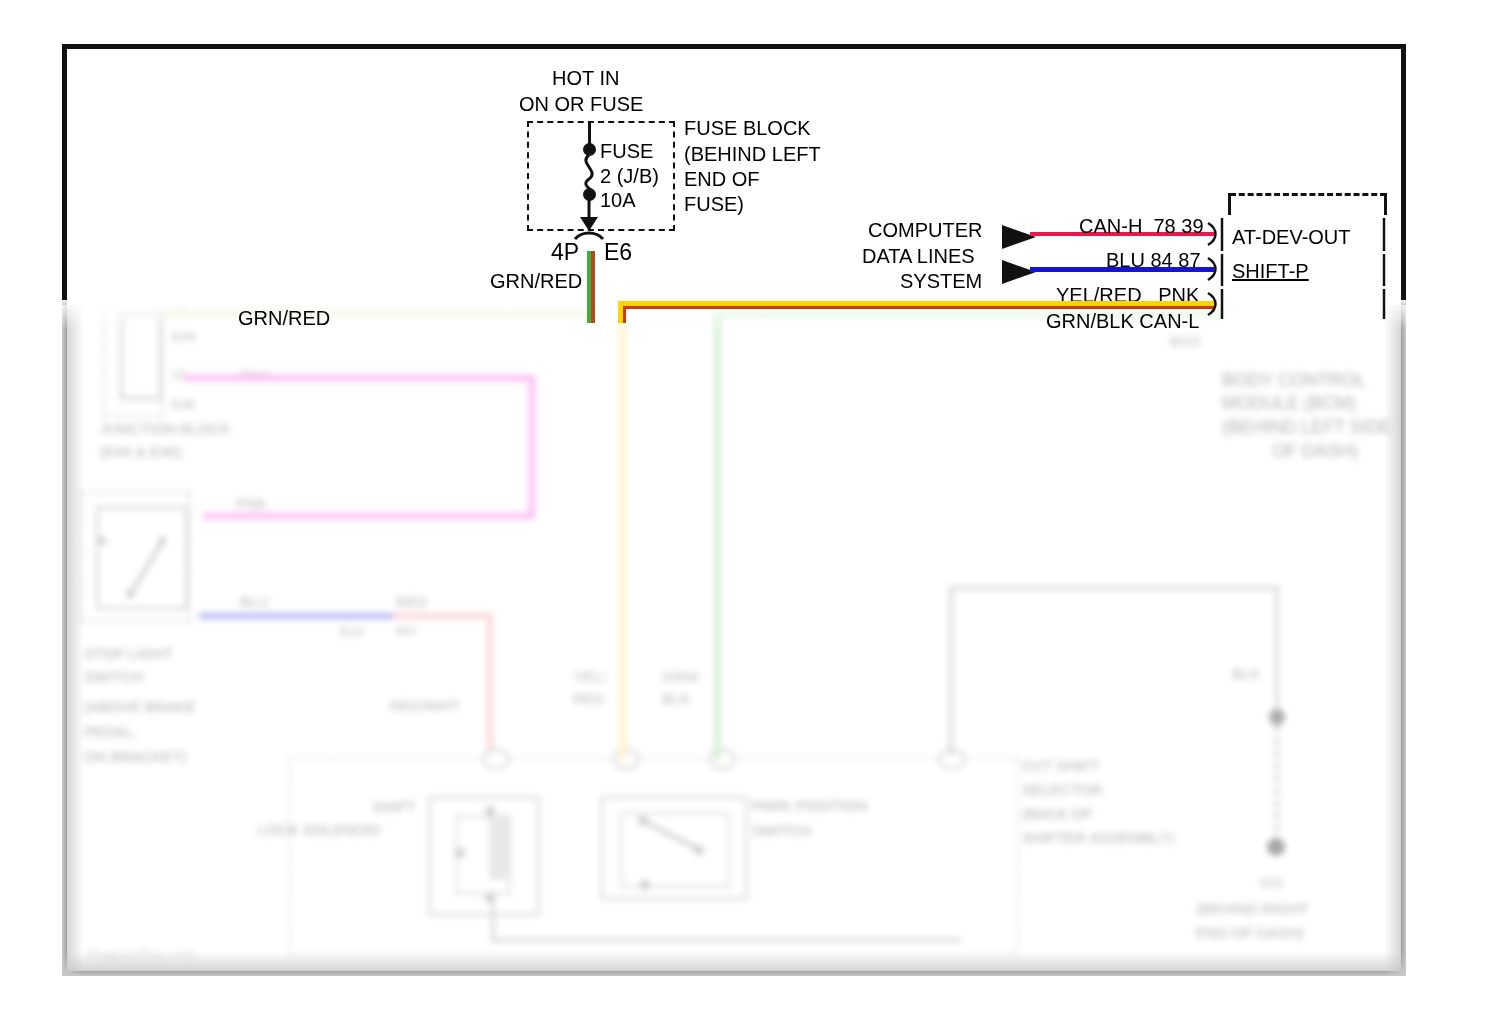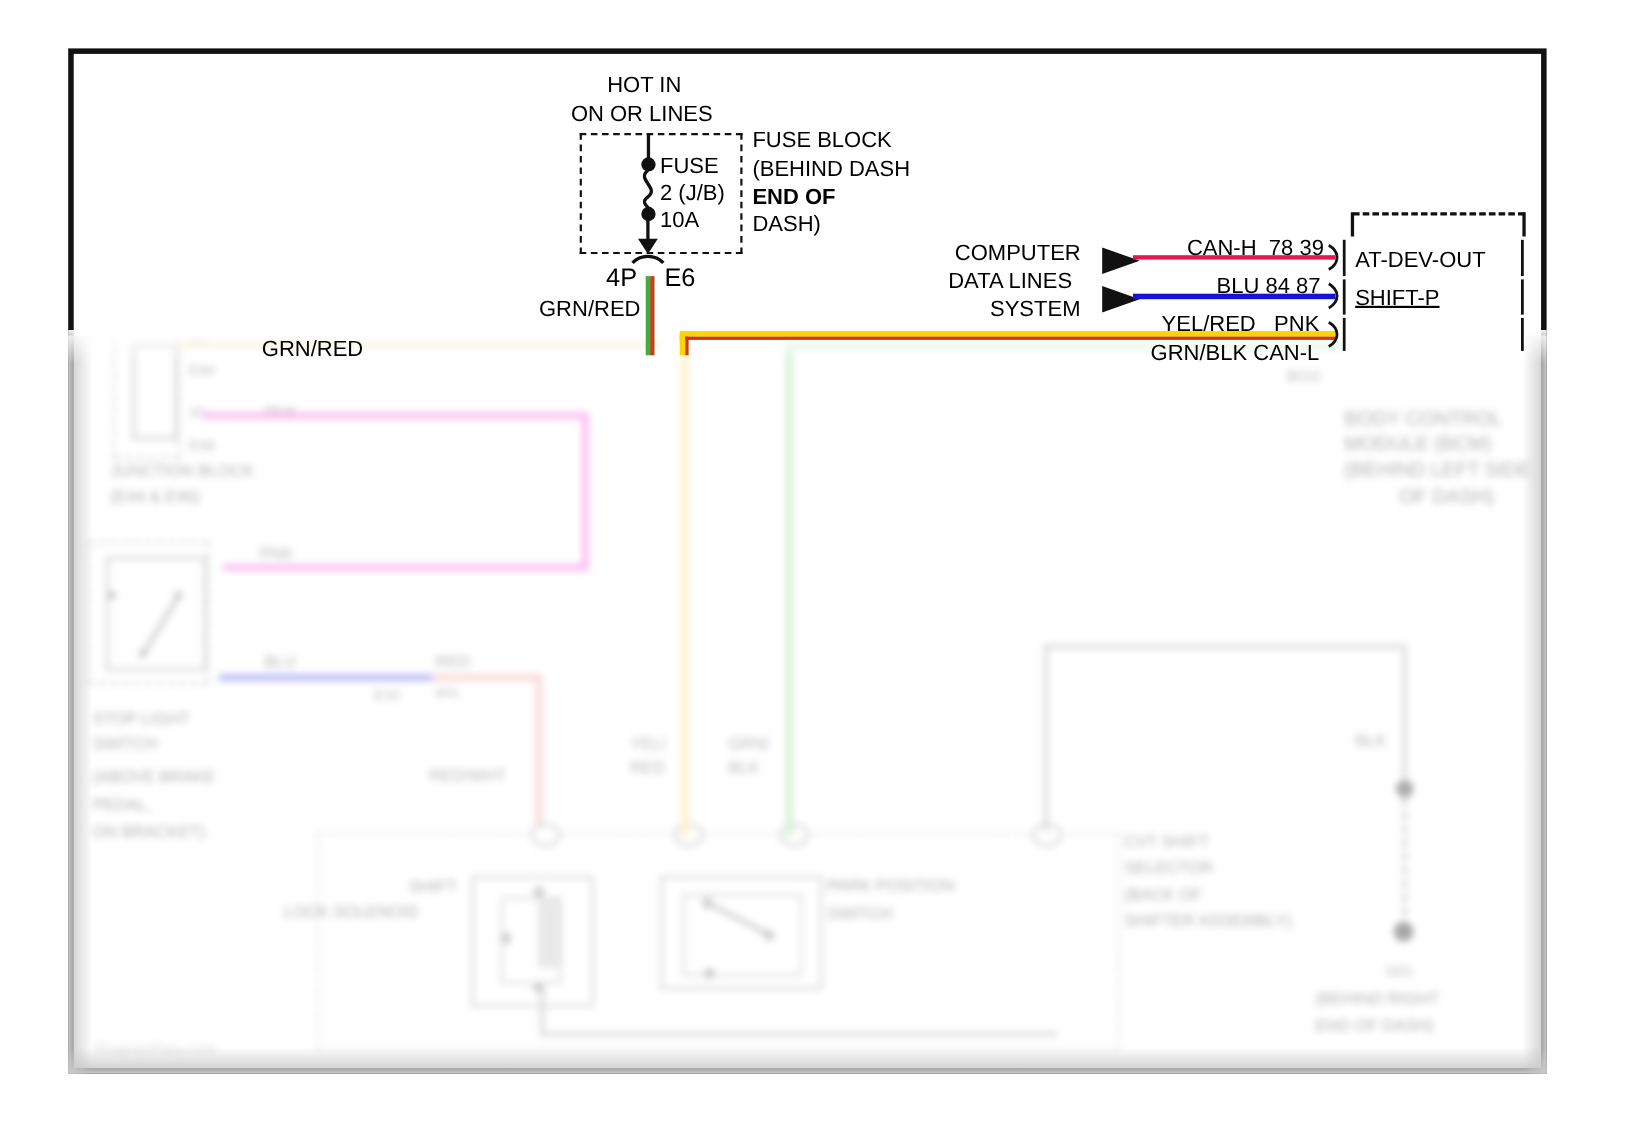--- a/index.html
+++ b/index.html
@@ -177,42 +177,42 @@
   </div>
 
   <div id="greyleft"></div>
   <div id="greyright"></div>
   <div id="greybottom"></div>
   <div id="blurfade"></div>
 
   <div id="crisp">
 
     <div class="txt t20" style="left:552px;top:54px;">HOT IN</div>
-    <div class="txt t20" style="left:519px;top:80px;">ON OR LINES</div>
+    <div class="txt t20" style="left:519px;top:80px;">ON OR FUSE</div>
 
     <div class="dashbox" style="left:527px;top:108px;width:148px;height:110px;"></div>
 
     <div class="vline" style="left:588px;top:108px;width:3px;height:28px;"></div>
     <div class="dot" style="left:583px;top:130px;width:13px;height:13px;"></div>
     <svg style="left:0;top:0;width:1500px;height:1024px;">
       <path d="M589,142 C578,150 600,158 589,166 C578,174 600,178 589,182" fill="none" stroke="#111" stroke-width="3"></path>
       <path d="M589,186 L589,214" stroke="#111" stroke-width="3"></path>
       <path d="M580,204 L589,218 L598,204 Z" fill="#111"></path>
       <path d="M575,226 C582,218 596,218 603,226" fill="none" stroke="#111" stroke-width="3"></path>
     </svg>
     <div class="dot" style="left:583px;top:175px;width:13px;height:13px;"></div>
 
     <div class="txt t20" style="left:600px;top:127px;">FUSE</div>
     <div class="txt t20" style="left:600px;top:152px;">2 (J/B)</div>
     <div class="txt t20" style="left:600px;top:176px;">10A</div>
 
     <div class="txt t20" style="left:684px;top:104px;">FUSE BLOCK</div>
-    <div class="txt t20" style="left:684px;top:130px;">(BEHIND DASH</div>
-    <div class="txt t20" style="left:684px;top:155px;font-weight:bold;">END OF</div>
-    <div class="txt t20" style="left:684px;top:180px;">DASH)</div>
+    <div class="txt t20" style="left:684px;top:130px;">(BEHIND LEFT</div>
+    <div class="txt t20" style="left:684px;top:155px;">END OF</div>
+    <div class="txt t20" style="left:684px;top:180px;">FUSE)</div>
 
     <div class="txt t19" style="left:551px;top:226px;">4P</div>
     <div class="txt t19" style="left:604px;top:226px;">E6</div>
 
     <div class="wire" style="left:587px;top:238px;width:4px;height:72px;background:#3fae3f;"></div>
     <div class="wire" style="left:591px;top:238px;width:4px;height:72px;background:#b3491e;"></div>
     <div class="txt t20" style="left:490px;top:257px;">GRN/RED</div>
     <div class="txt t20" style="left:238px;top:294px;">GRN/RED</div>
 
     <div class="txt t20" style="left:868px;top:206px;">COMPUTER</div>

